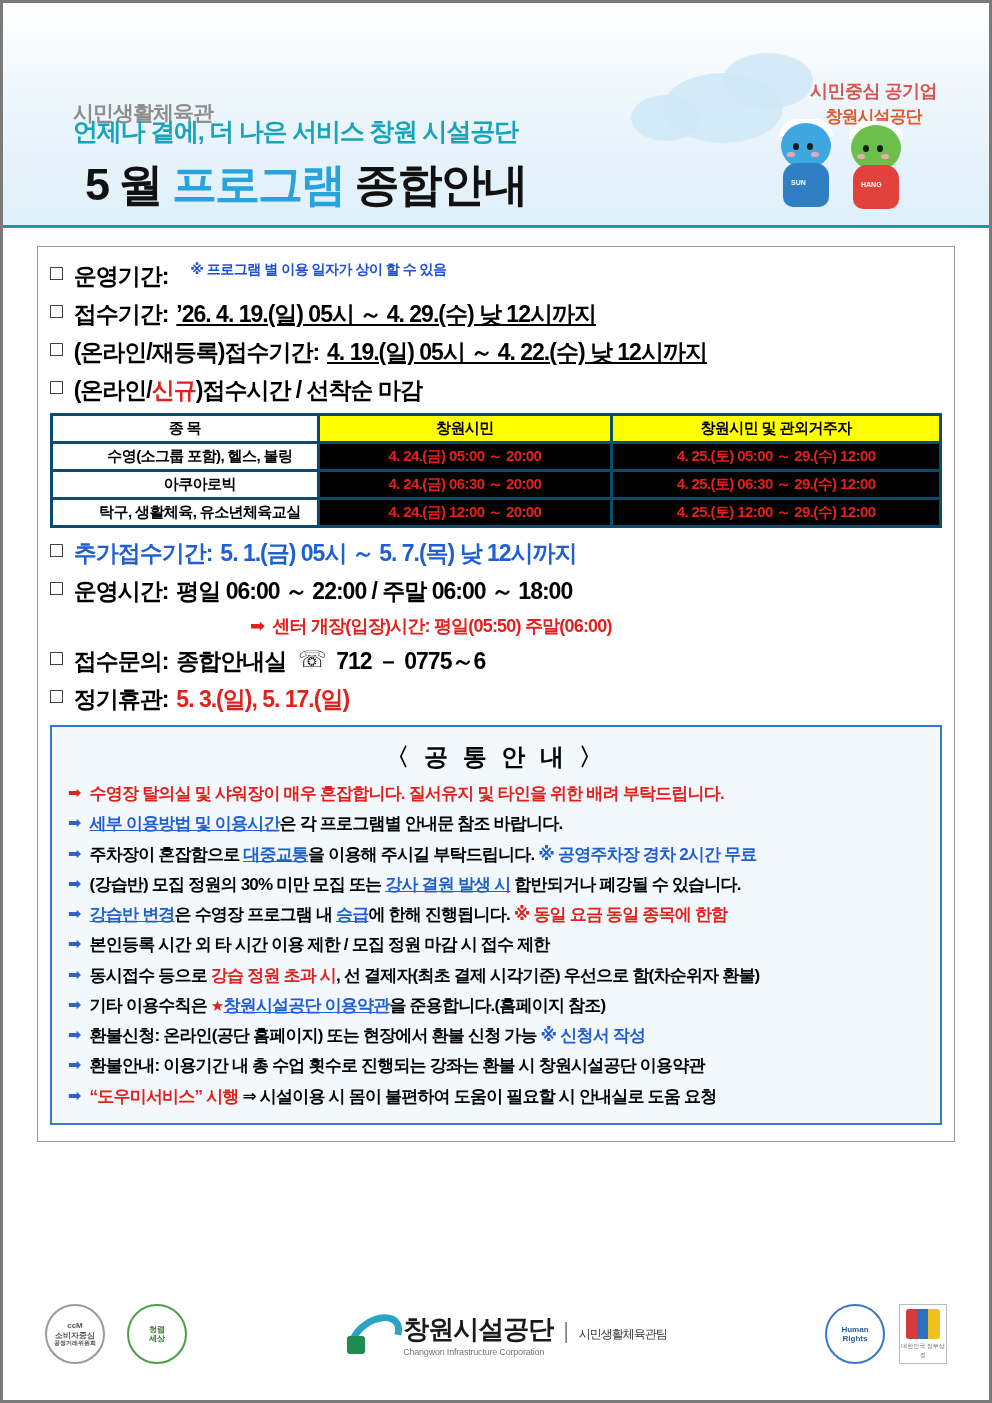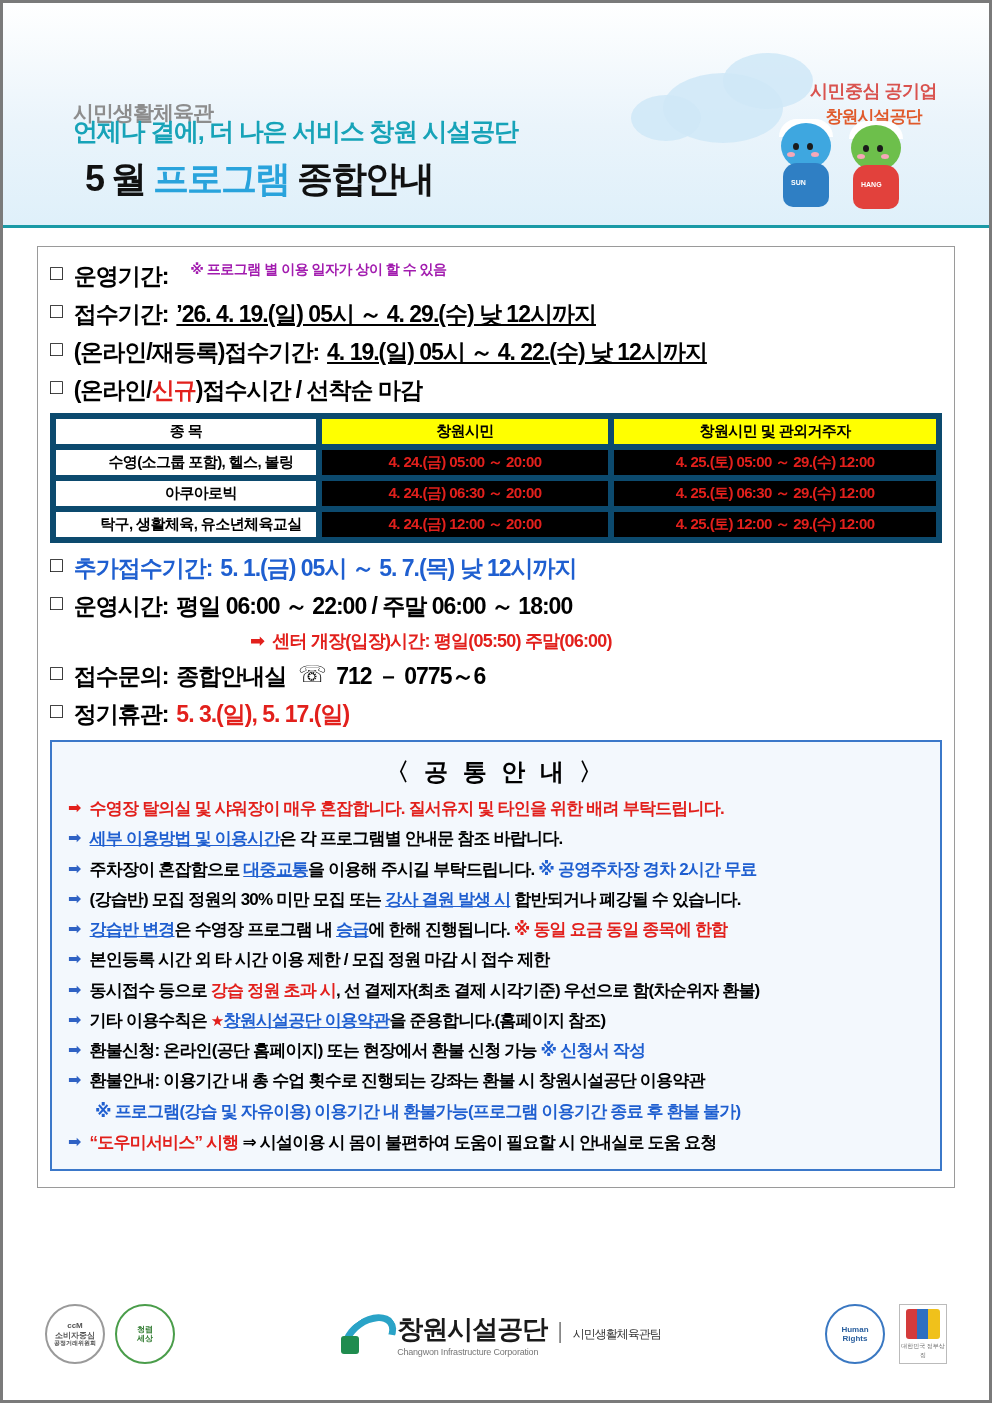--- a/index.html
+++ b/index.html
@@ -34,21 +34,21 @@
   .head-sub{
     position:absolute;left:70px;top:96px;
     font-size:21px;font-weight:bold;color:#8d8d8d;letter-spacing:-1px;
   }
   .head-slogan{
     position:absolute;left:70px;top:112px;
     font-size:25px;font-weight:bold;color:#17a3b8;letter-spacing:-1.2px;
   }
   .head-title{
     position:absolute;left:82px;top:152px;
-    font-size:36px;font-weight:bold;letter-spacing:-2px;white-space:nowrap;
+    font-size:45px;font-weight:bold;letter-spacing:-2px;white-space:nowrap;
   }
   .head-title .t-black{color:#111;}
   .head-title .t-blue{color:#29a3dc;}
   .brandtop{
     position:absolute;right:52px;top:76px;text-align:center;
   }
   .brandtop .b1{font-size:18px;font-weight:bold;color:#d9534f;letter-spacing:-0.5px;}
   .brandtop .b2{font-size:17px;font-weight:bold;color:#e05a2b;letter-spacing:-1px;margin-top:2px;}
   
   .mascots{position:absolute;right:62px;top:120px;width:150px;height:96px;}
@@ -79,29 +79,29 @@
     display:flex;align-items:flex-start;
     font-size:23px;font-weight:bold;letter-spacing:-1px;
     margin-bottom:7px;white-space:nowrap;
   }
   .chk{margin-right:12px;font-weight:normal;font-size:21px;}
   .label{margin-right:8px;}
   .blue{color:#1f5fd0;}
   .red{color:#e2201c;}
   .underline{text-decoration:underline;}
   .note-red{
-    color:#a21caf;font-size:14px;font-weight:bold;margin-left:14px;letter-spacing:-0.5px;
+    color:#1d4ed8;font-size:14px;font-weight:bold;margin-left:14px;letter-spacing:-0.5px;
   }
   
   table.tbl{
     border-collapse:collapse;width:100%;margin:6px 0 10px 0;
     font-size:15px;font-weight:bold;letter-spacing:-0.6px;
   }
   table.tbl th,table.tbl td{
-    border:6px solid #0c4a6e;text-align:center;padding:3px 2px;
+    border:3px solid #0c4a6e;text-align:center;padding:3px 2px;
   }
   table.tbl thead th{background:#ffff00;}
   table.tbl thead th.first{background:#ffffff;}
   table.tbl td.first{background:#ffffff;padding-left:32px;}
   table.tbl td.hl{background:#000000;color:#e2201c;}
   .arrow-line{
     display:flex;align-items:center;justify-content:flex-start;
     margin:2px 0 8px 200px;font-size:18px;font-weight:bold;color:#e2201c;letter-spacing:-0.8px;
   }
   .arrow-line .ar{margin-right:8px;color:#e2201c;font-size:18px;}
@@ -123,21 +123,21 @@
   .nitem .ar{color:#2f62c4;margin-right:9px;font-size:16px;line-height:1.3;}
   .nitem .ar.red{color:#e2201c;}
   .ntext{flex:1;}
   .sub-ind{margin-left:27px;font-size:17px;font-weight:bold;letter-spacing:-0.8px;margin-bottom:9px;line-height:1.3;}
   .star{color:#e2201c;font-size:15px;}
   
   .footer{
     position:absolute;left:0;right:0;bottom:0;height:132px;
     display:flex;align-items:center;
   }
-  .f-left{display:flex;align-items:center;margin-left:42px;gap:10px;}
+  .f-left{display:flex;align-items:center;margin-left:42px;gap:22px;}
   .f-center{flex:1;display:flex;align-items:center;justify-content:center;gap:10px;}
   .f-right{display:flex;align-items:center;gap:14px;margin-right:42px;}
   .seal{width:56px;height:56px;border-radius:50%;border:2px solid #9a9a9a;display:flex;flex-direction:column;align-items:center;justify-content:center;font-size:8px;font-weight:bold;color:#555;text-align:center;line-height:1.15;}
   .seal.green{border-color:#4a9d4a;color:#2f7a2f;}
   .seal.blue{border-color:#3a78c2;color:#2a5f9e;}
   .f-logo-mark{width:48px;height:44px;position:relative;}
   .f-logo-mark .swoosh{position:absolute;width:46px;height:26px;border:7px solid #2aa3c7;border-radius:50%;border-bottom-color:transparent;border-left-color:transparent;transform:rotate(-35deg);top:6px;left:0;}
   .f-logo-mark .sq{position:absolute;width:18px;height:18px;background:#1f8c4f;left:2px;top:24px;border-radius:3px;}
   .f-name{font-size:26px;font-weight:bold;color:#1a1a1a;letter-spacing:-1px;}
   .f-div{font-size:22px;color:#888;}
@@ -325,21 +325,20 @@
         <div class="nitem">
           <span class="ar">➡</span>
           <span class="ntext"><span>환불신청: 온라인(공단 홈페이지) 또는 현장에서 환불 신청 가능 </span><span class="blue">※ 신청서 작성</span></span>
         </div>
 
         <div class="nitem">
           <span class="ar">➡</span>
           <span class="ntext"><span>환불안내: 이용기간 내 총 수업 횟수로 진행되는 강좌는 환불 시 창원시설공단 이용약관</span></span>
         </div>
 
-        <div class="sub-ind"><span class="blue">※ 프로그램(강습 및 자유이용) 이용기간 내 환불가능(프로그램 이용기간 종료 후 환불 불가)</span></div>
 
         <div class="nitem" style="margin-bottom:2px;">
           <span class="ar">➡</span>
           <span class="ntext"><span class="red">“도우미서비스” 시행</span><span> ⇒ 시설이용 시 몸이 불편하여 도움이 필요할 시 안내실로 도움 요청</span></span>
         </div>
       </div>
     </div>
   </div>
 
   <div class="footer">

